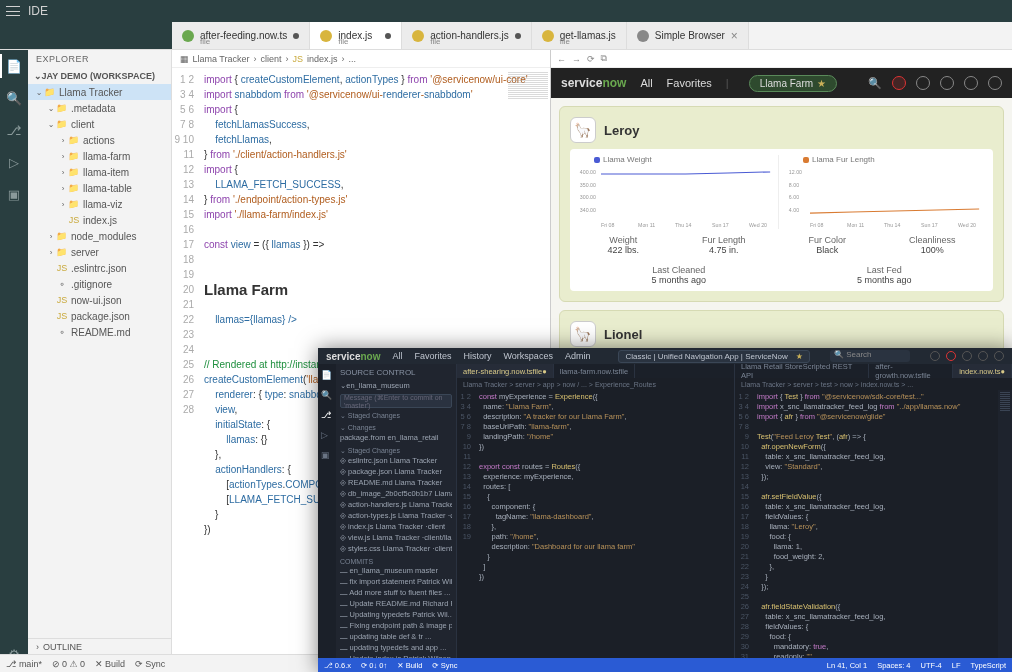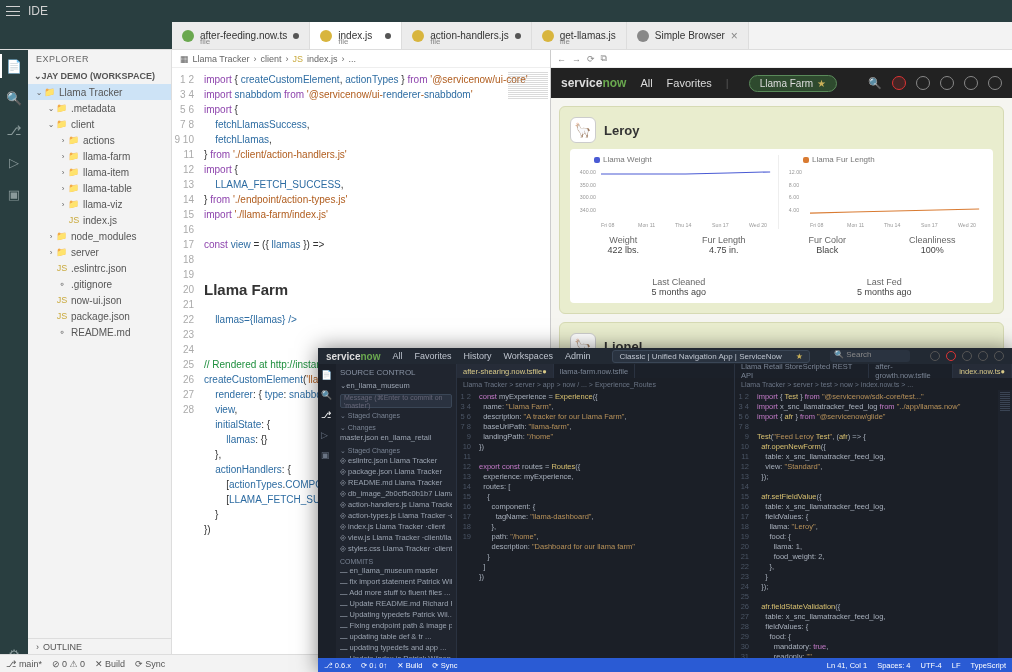--- a/index.html
+++ b/index.html
@@ -60,26 +60,26 @@
 .card .name { font-weight:600; font-size:13px; color:#333; }
 .card .charts { background:#fff; border-radius:4px; padding:6px; display:flex; flex-direction:column; gap:6px; }
 .chartrow { display:flex; gap:6px; }
 .chart { flex:1; height:74px; position:relative; border-right:1px solid #eee; padding-right:4px;}
 .chart:last-child { border-right:none;}
 .chart .ctitle { font-size:8px; color:#777; position:absolute; top:0; left:18px;}
 .chart .ctitle .sw { display:inline-block; width:6px; height:6px; border-radius:2px; margin-right:3px; vertical-align:middle;}
 .chart svg { width:100%; height:100%; }
 .stats { display:flex; justify-content:space-around; text-align:center; font-size:9px; color:#444; }
 .stats .stat .label { color:#666; }
-.subrow { display:flex; justify-content:space-around; font-size:9px; color:#444; text-align:center; margin-top:16px;}
+.subrow { display:flex; justify-content:space-around; font-size:9px; color:#444; text-align:center; margin-top:4px;}
 
 .overlay { position:absolute; left:318px; top:348px; width:694px; height:324px; background:#1b1f27; color:#bfc5cf; font-size:9px; box-shadow:0 0 20px rgba(0,0,0,.5); display:flex; flex-direction:column; }
 .overlay .topbar { height:16px; background:#222933; display:flex; align-items:center; padding:0 8px; gap:12px; font-size:9px;}
 .overlay .topbar .logo { font-weight:600; color:#ddd; font-size:10px;}
-.overlay .topbar .pill2 { margin-left:auto; background:#2a3340; border:1px solid #3a4656; border-radius:3px; padding:1px 6px; font-size:8px; display:flex; align-items:center; gap:14px;}
+.overlay .topbar .pill2 { margin-left:auto; background:#2a3340; border:1px solid #3a4656; border-radius:3px; padding:1px 6px; font-size:8px; display:flex; align-items:center; gap:8px;}
 .overlay .topbar .search { width:80px; height:12px; background:#2a3340; border-radius:3px; margin-left:8px; font-size:8px; padding:0 4px; color:#888;}
 .overlay .topbar .ric { margin-left:8px; display:flex; gap:6px;}
 .overlay .topbar .ric span{ width:10px;height:10px;border:1px solid #555;border-radius:50%; font-size:7px; display:flex;align-items:center;justify-content:center;}
 .overlay .body { flex:1; display:flex; min-height:0;}
 .overlay .act { width:18px; background:#1b2029; display:flex; flex-direction:column; align-items:center; padding-top:6px; gap:8px;}
 .overlay .act span { width:12px; height:12px; color:#6a7484; font-size:9px;}
 .overlay .scm { width:120px; background:#20252f; padding:4px; overflow:hidden;}
 .overlay .scm .hd { font-size:8px; text-transform:uppercase; color:#8892a3; margin-bottom:3px;}
 .overlay .scm .item { font-size:7.5px; height:11px; overflow:hidden; color:#9aa3b0; white-space:nowrap; display:flex; align-items:center;}
 .overlay .scm .msgbox { height:14px; background:#2a3240; border:1px solid #3a4656; border-radius:2px; font-size:7px; color:#667; padding:0 3px; display:flex; align-items:center; margin:3px 0;}
@@ -503,21 +503,21 @@
       <span style="color:#fff">⎇</span>
       <span>▷</span>
       <span>▣</span>
     </div>
     <div class="scm">
       <div class="hd">SOURCE CONTROL</div>
       <div class="item">⌄ <span>en_llama_museum</span></div>
       <div class="msgbox">Message (⌘Enter to commit on 'master')</div>
       <div class="grp">⌄ <span>Staged Changes</span></div>
       <div class="grp">⌄ <span>Changes</span></div>
-      <div class="item">master.json  en_llama_retail</div>
+      <div class="item">package.from  en_llama_retail</div>
       <div class="grp">⌄ <span>Staged Changes</span></div>
       <div id="scm-items">
           <div class="item">⎆ eslintrc.json  Llama Tracker</div>
           <div class="item">⎆ package.json  Llama Tracker</div>
           <div class="item">⎆ README.md  Llama Tracker</div>
           <div class="item">⎆ db_image_2b0cf5c0b1b7  Llama Tracker</div>
           <div class="item">⎆ action-handlers.js  Llama Tracker ·cl...</div>
           <div class="item">⎆ action-types.js  Llama Tracker ·clien...</div>
           <div class="item">⎆ index.js  Llama Tracker ·client</div>
           <div class="item">⎆ view.js  Llama Tracker ·client/llama-f...</div>

